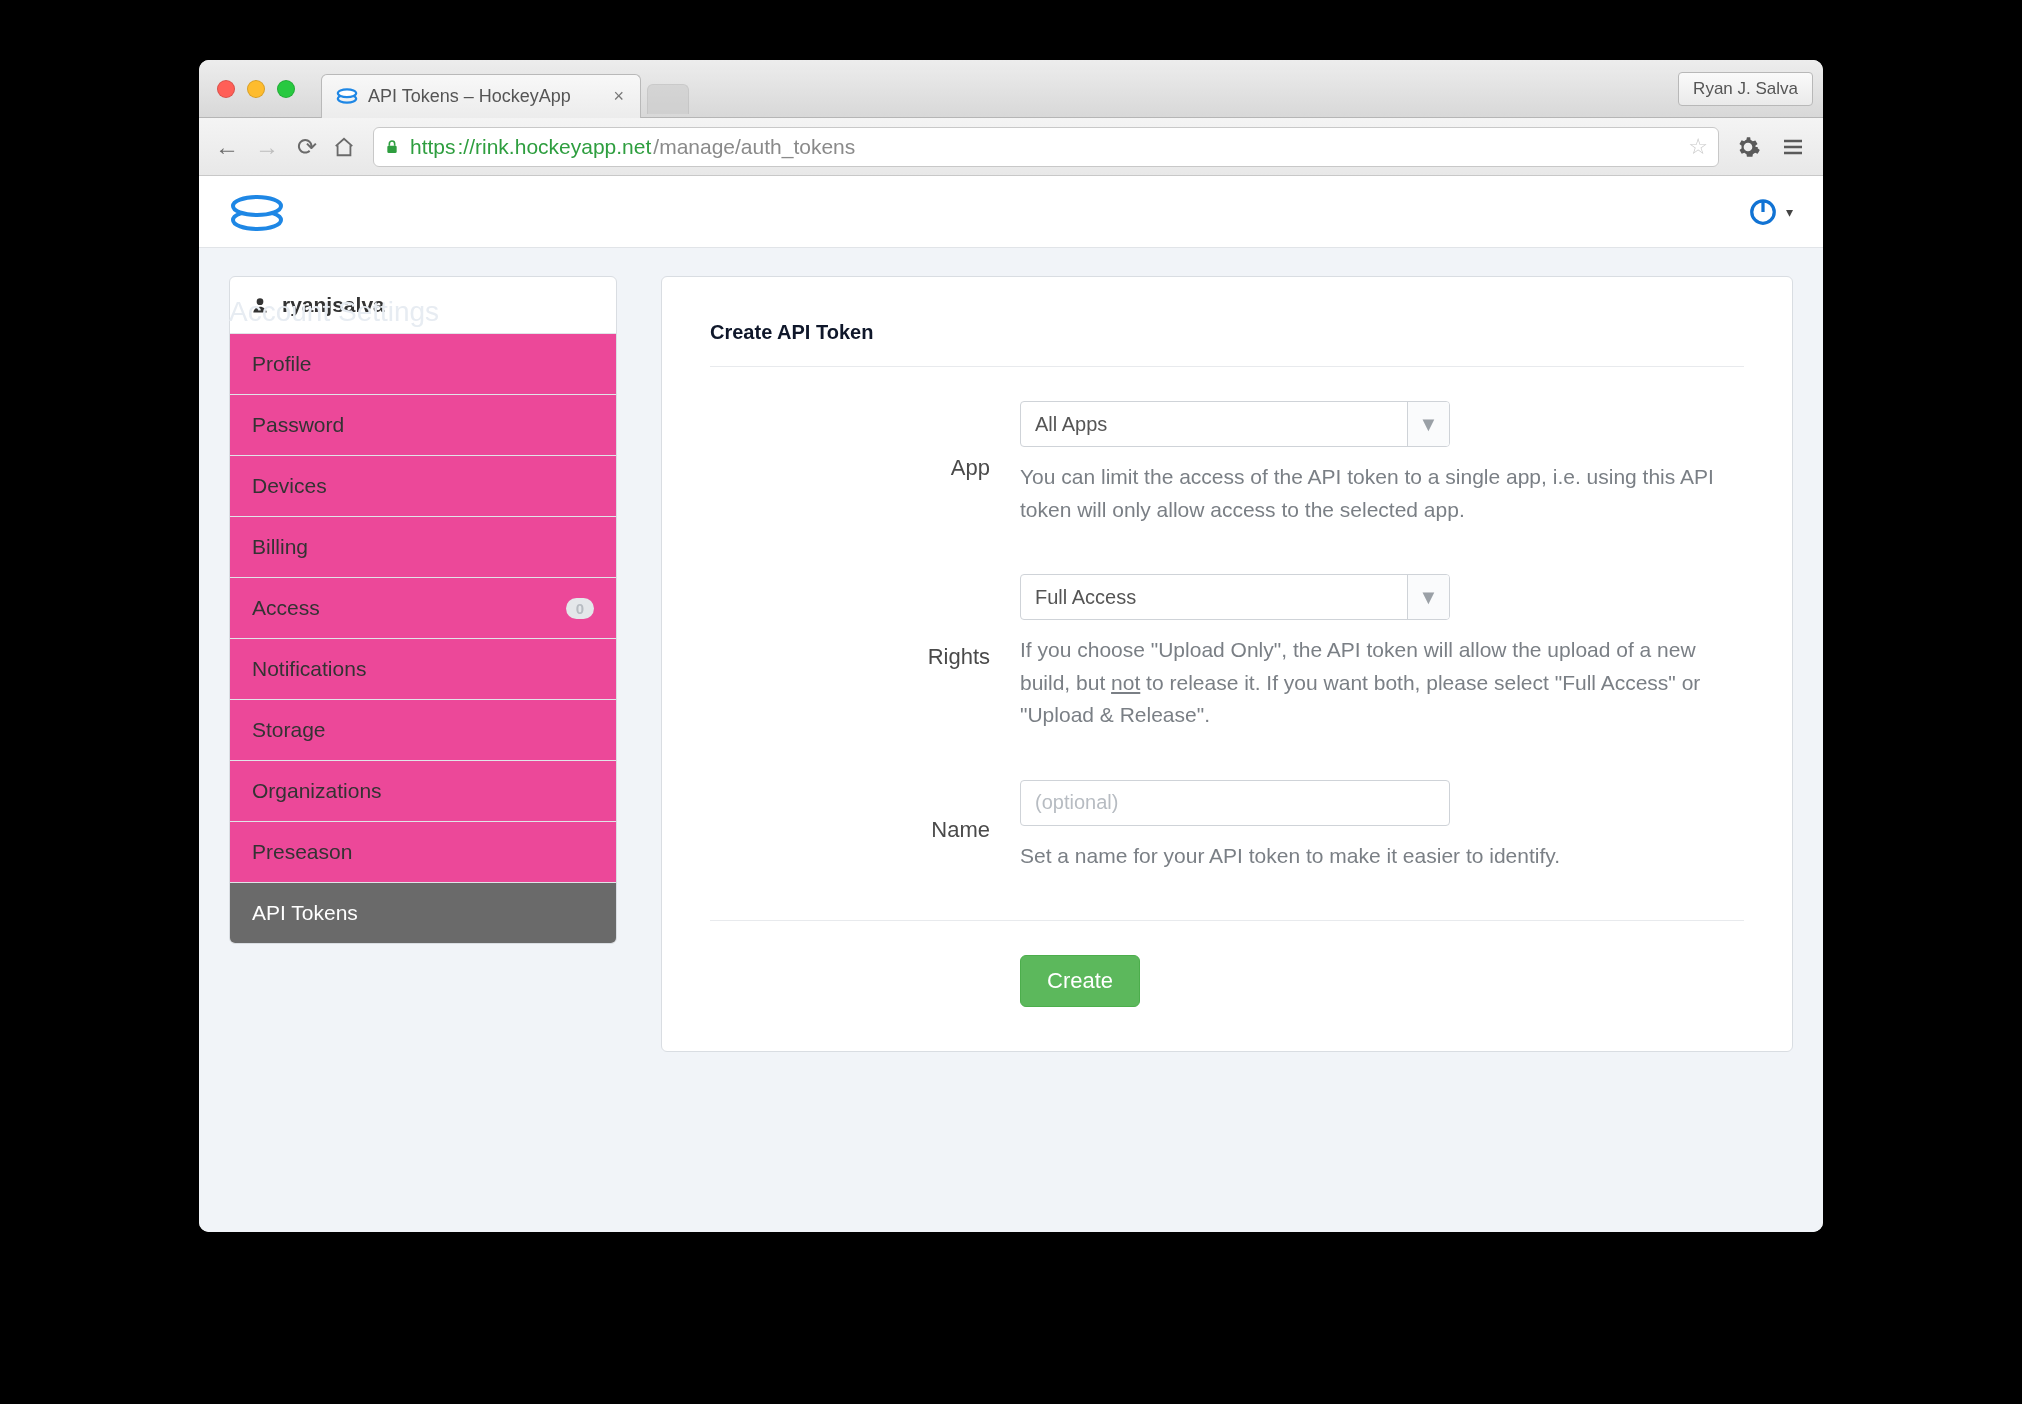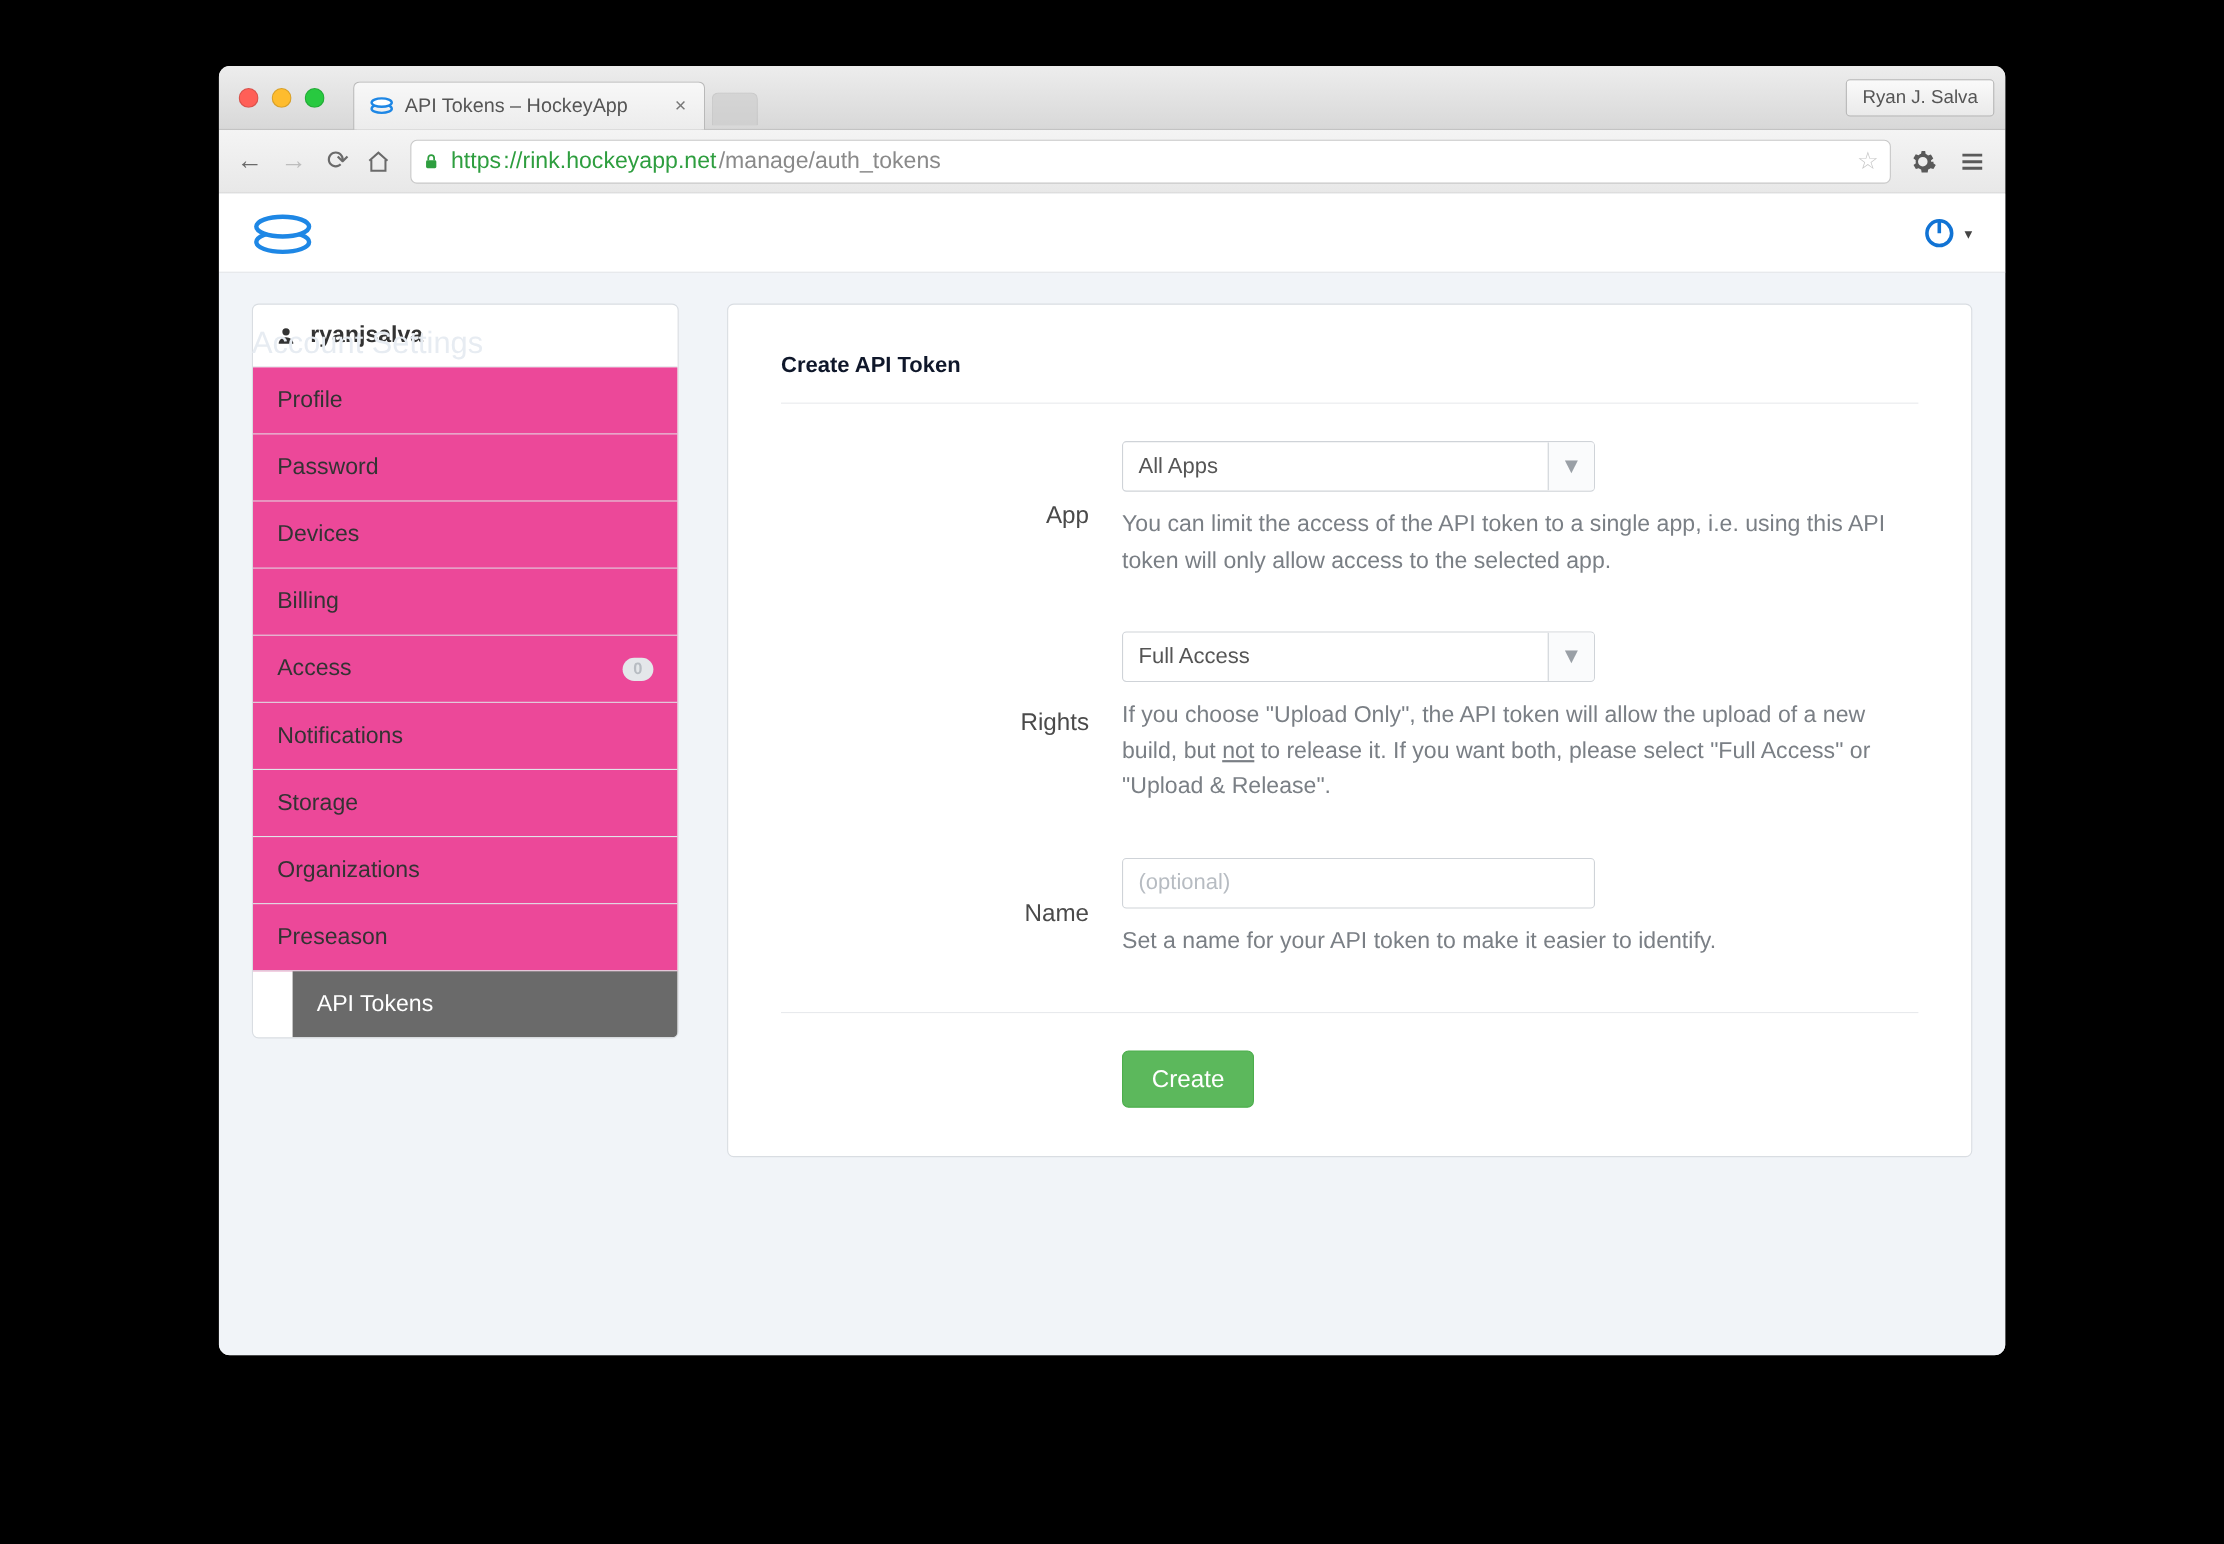--- a/index.html
+++ b/index.html
@@ -133,21 +133,21 @@
     border-bottom:1px solid #e1e4e8;
   }
   .sb-head .uicon { display:inline-block; }
   .sb-item {
     display:flex; align-items:center; justify-content:space-between;
     padding:18px 22px; font-size:21px; color:#333;
     border-bottom:1px solid #e1e4e8;
     background:#ec4899;
   }
   .sb-item:last-child { border-bottom:none; }
-  .sb-item.active { background:#6a6a6a; color:#fff;margin-left:36px; }
+  .sb-item.active { background:#6a6a6a; color:#fff; }
   .sb-badge {
     background:#e4e7ea; color:#b7bcc2; border-radius:12px;
     font-size:15px; padding:2px 10px; font-weight:600;
   }
 
   
   .panel {
     flex:1;
     background:#fff;
     border:1px solid #d9dde2;

